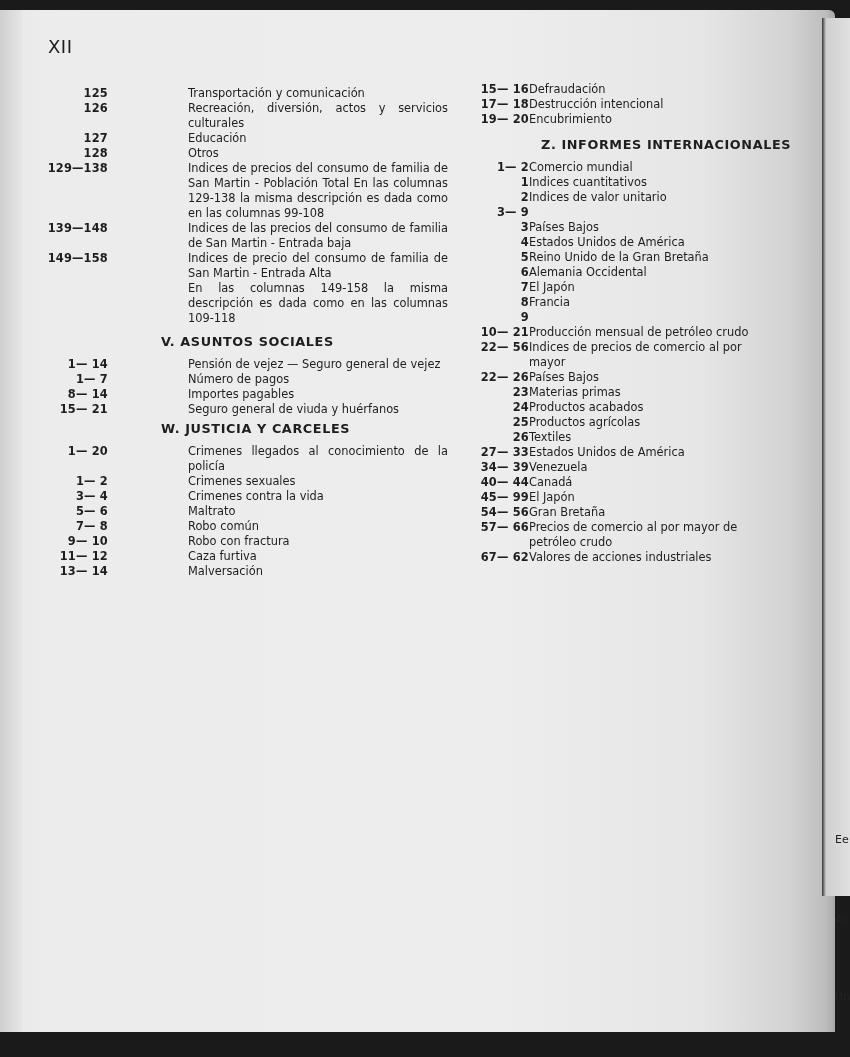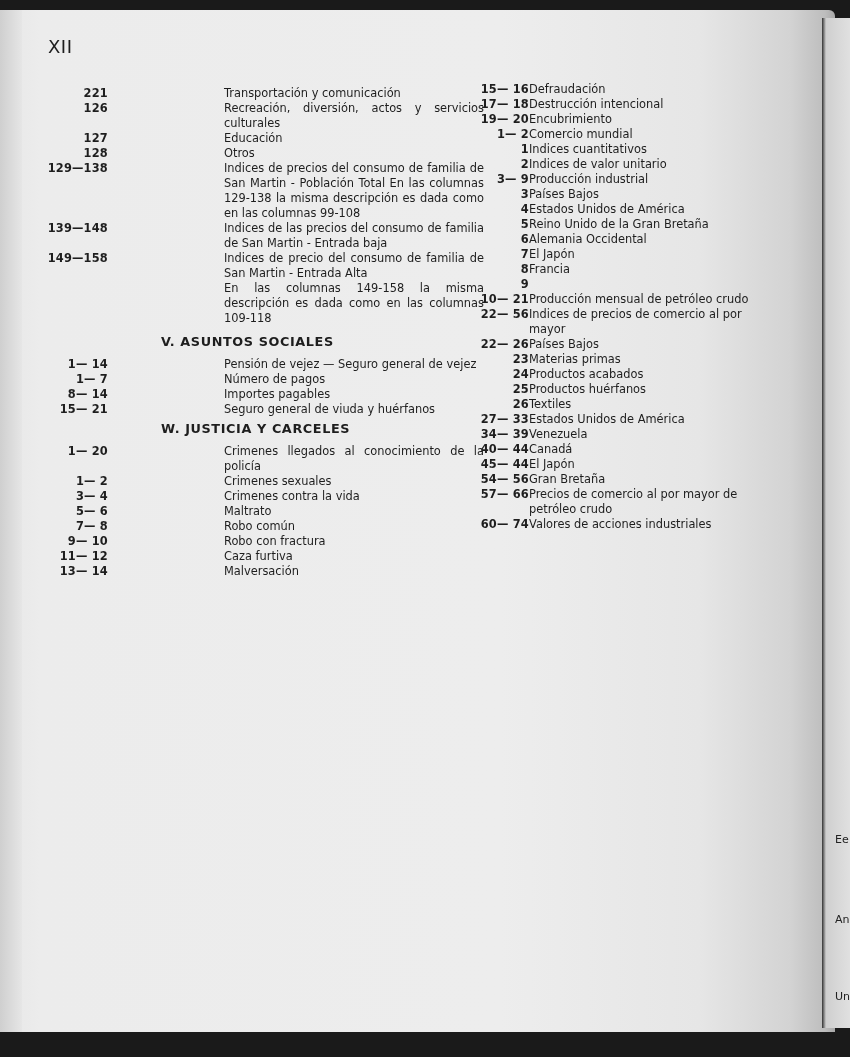--- a/index.html
+++ b/index.html
@@ -12,41 +12,41 @@
   .page {
     position: absolute; left: 0; top: 10px; width: 835px; height: 1022px;
     background: linear-gradient(90deg, #d6d6d6 0px, #e9e9e9 18px, #ececec 40px, #ededed 500px, #e6e6e6 700px, #d3d3d3 790px, #bdbdbd 825px, #a8a8a8 835px);
     border-top-right-radius: 6px;
   }
   .spine-shade {
     position: absolute; left: 0; top: 10px; width: 22px; height: 1022px;
     background: linear-gradient(90deg, #cfcfcf, #e6e6e6);
   }
   .next-page {
-    position: absolute; left: 822px; top: 18px; width: 28px; height: 1010px;
+    position: absolute; left: 822px; top: 18px; width: 28px; height: 878px;
     background: linear-gradient(90deg, #5a5a5a 0px, #cfcfcf 3px, #e1e1e1 28px);
     border-left: 1px solid #444;
   }
   .next-page .frag {
     position: absolute; left: 12px; font-size: 11px; color: #222;
     font-family: "DejaVu Sans", sans-serif; white-space: nowrap;
   }
   .folio {
     position: absolute; left: 48px; top: 36px; font-size: 18px; letter-spacing: 0.5px;
   }
   .col { position: absolute; font-size: 11.4px; line-height: 15px; }
   .col-left { left: 40px; top: 86px; width: 420px; }
   .col-right { left: 452px; top: 82px; width: 360px; }
   .row { display: flex; align-items: flex-start; }
   .num {
     flex: 0 0 auto; text-align: right; white-space: nowrap;
     font-weight: bold; letter-spacing: 0.2px;
   }
   .col-left .num { width: 68px; }
-  .col-left .txt { margin-left: 116px; width: 260px; text-align: justify; }
+  .col-left .txt { margin-left: 80px; width: 260px; text-align: justify; }
   .col-right .num { width: 77px; }
   .col-right .txt { width: 240px; }
   .txt { flex: 0 0 auto; }
   .heading {
     font-size: 12.8px; font-weight: bold; letter-spacing: 0.6px;
     margin: 9px 0 8px 0; white-space: nowrap;
   }
   .col-left .heading { padding-left: 121px; }
   .col-right .heading { padding-left: 89px; }
   .overflow { white-space: nowrap; }
@@ -61,21 +61,21 @@
   <span class="frag" style="top:815px">Ee</span>
   <span class="frag" style="top:895px">An</span>
   <span class="frag" style="top:972px">Un</span>
 </div>
 
 <div class="folio">XII</div>
 
 <div class="col col-left">
   <div id="left-top">
       <div class="row">
-        <span class="num">221</span>
+        <span class="num">125</span>
         <span class="txt">Transportación y comunicación</span>
       </div>
       <div class="row">
         <span class="num">126</span>
         <span class="txt">Recreación, diversión, actos y servicios culturales</span>
       </div>
       <div class="row">
         <span class="num">127</span>
         <span class="txt">Educación</span>
       </div>
@@ -164,36 +164,36 @@
       </div>
       <div class="row">
         <span class="num">17— 18</span>
         <span class="txt">Destrucción intencional</span>
       </div>
       <div class="row">
         <span class="num">19— 20</span>
         <span class="txt">Encubrimiento</span>
       </div>
     </div>
+  <div class="heading" style="margin-top:10px">Z.  INFORMES INTERNACIONALES</div>
   <div id="right-z">
       <div class="row">
         <span class="num">1—  2</span>
         <span class="txt">Comercio mundial</span>
       </div>
       <div class="row">
         <span class="num">1</span>
         <span class="txt">Indices cuantitativos</span>
       </div>
       <div class="row">
         <span class="num">2</span>
         <span class="txt">Indices de valor unitario</span>
       </div>
       <div class="row">
         <span class="num">3—  9</span>
-        <span class="txt">Producción industrial</span>
       </div>
       <div class="row">
         <span class="num">3</span>
         <span class="txt">Países Bajos</span>
       </div>
       <div class="row">
         <span class="num">4</span>
         <span class="txt">Estados Unidos de América</span>
       </div>
       <div class="row">
@@ -230,48 +230,48 @@
       <div class="row">
         <span class="num">23</span>
         <span class="txt">Materias primas</span>
       </div>
       <div class="row">
         <span class="num">24</span>
         <span class="txt">Productos acabados</span>
       </div>
       <div class="row">
         <span class="num">25</span>
-        <span class="txt">Productos huérfanos</span>
+        <span class="txt">Productos agrícolas</span>
       </div>
       <div class="row">
         <span class="num">26</span>
         <span class="txt">Textiles</span>
       </div>
       <div class="row">
         <span class="num">27— 33</span>
         <span class="txt">Estados Unidos de América</span>
       </div>
       <div class="row">
         <span class="num">34— 39</span>
         <span class="txt">Venezuela</span>
       </div>
       <div class="row">
         <span class="num">40— 44</span>
         <span class="txt">Canadá</span>
       </div>
       <div class="row">
-        <span class="num">45— 44</span>
+        <span class="num">45— 99</span>
         <span class="txt">El Japón</span>
       </div>
       <div class="row">
         <span class="num">54— 56</span>
         <span class="txt">Gran Bretaña</span>
       </div>
       <div class="row">
         <span class="num">57— 66</span>
         <span class="txt">Precios de comercio al por mayor de petróleo crudo</span>
       </div>
       <div class="row">
-        <span class="num">60— 74</span>
+        <span class="num">67— 62</span>
         <span class="txt">Valores de acciones industriales</span>
       </div>
     </div>
 </div>
 
 </body></html>

